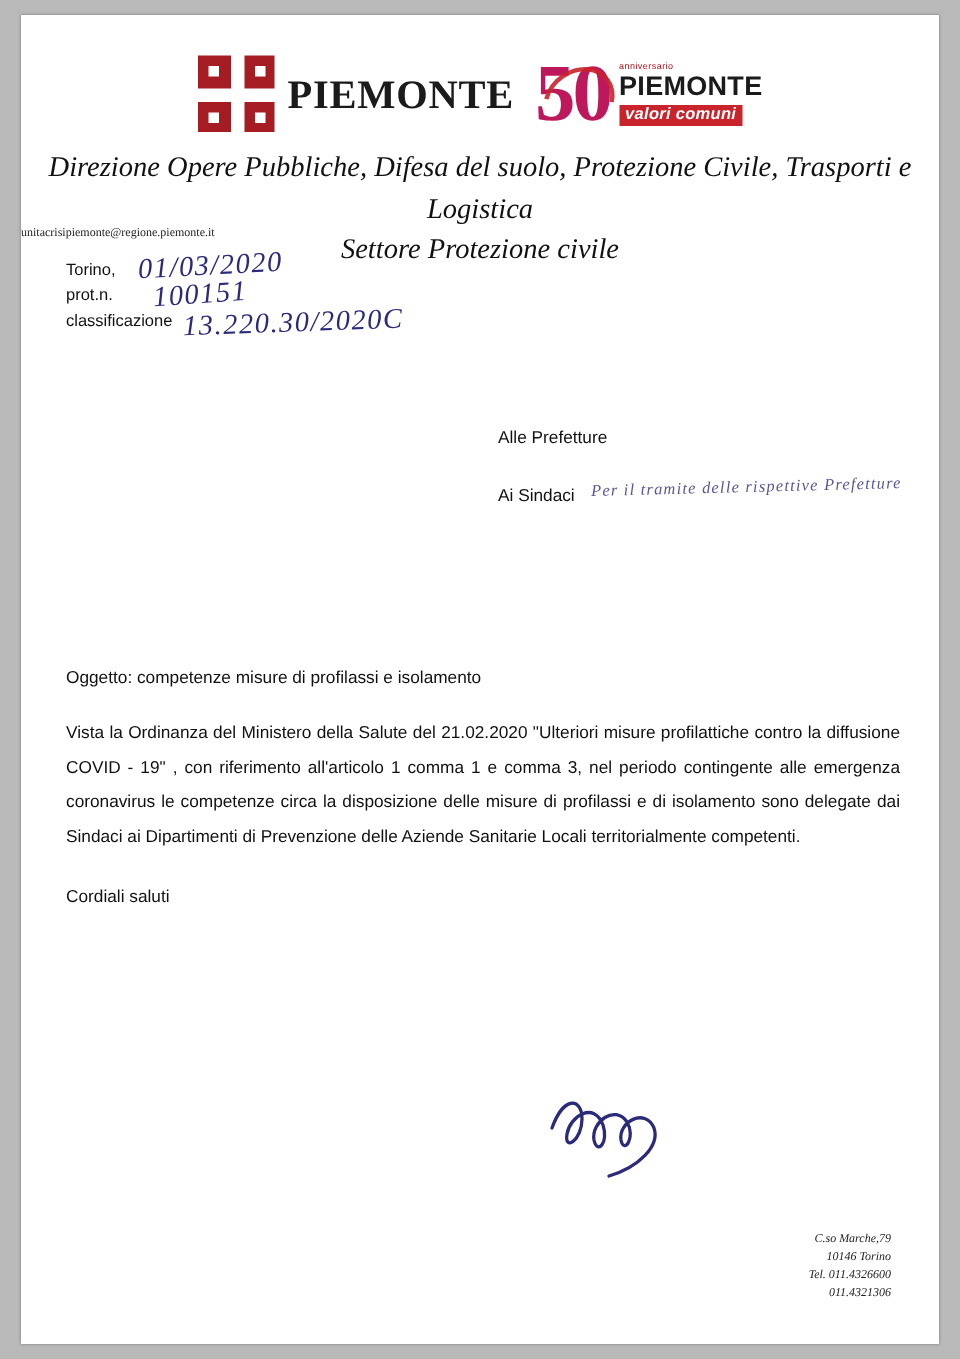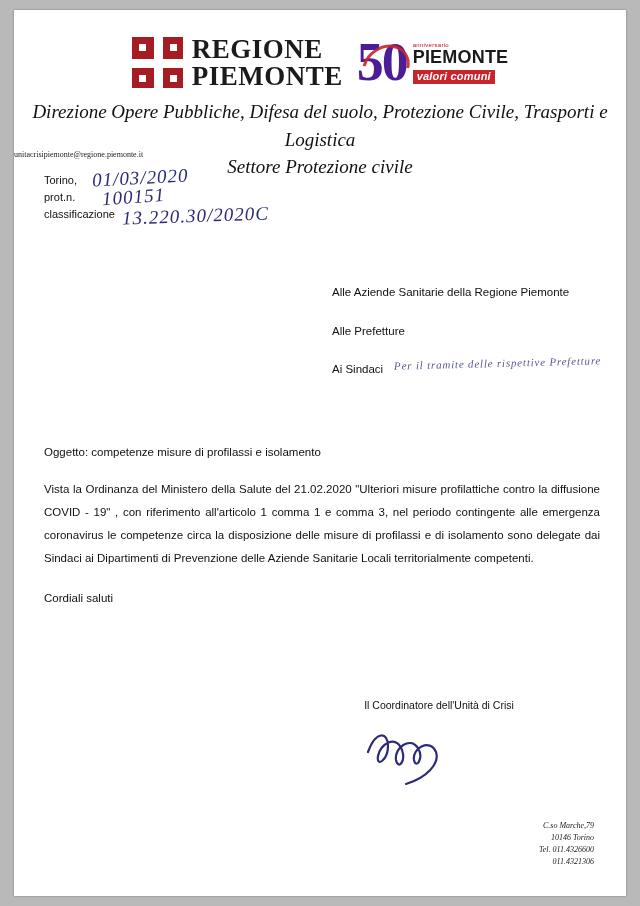--- a/index.html
+++ b/index.html
@@ -87,21 +87,21 @@
   .logo-50 {
     display: flex;
     align-items: center;
     margin-left: 14px;
     gap: 6px;
   }
   .fifty {
     font-family: "Liberation Serif", serif;
     font-size: 54px;
     font-weight: bold;
-    color: #4c1d95;
+    color: #be185d;
     line-height: 0.85;
     letter-spacing: -2px;
     position: relative;
   }
   .fifty .swoosh {
     position: absolute;
     left: 4px; top: 6px;
     width: 44px; height: 36px;
     border: 3px solid #c9242c;
     border-radius: 50%;
@@ -273,21 +273,20 @@
         <div class="cell c3"></div>
         <div class="cell c4"></div>
         <div class="cross-v"></div>
         <div class="cross-h"></div>
         <div class="dot" style="left:7px;  top:7px;"></div>
         <div class="dot" style="left:38px; top:7px;"></div>
         <div class="dot" style="left:7px;  top:38px;"></div>
         <div class="dot" style="left:38px; top:38px;"></div>
       </div>
       <div class="wordmark">
-        <div class="l1">REGIONE</div>
         <div class="l2">PIEMONTE</div>
       </div>
     </div>
     <div class="logo-50">
       <div class="fifty">50<span class="swoosh"></span></div>
       <div class="piemonte-block">
         <div class="tiny">anniversario</div>
         <div class="big">PIEMONTE</div>
         <div class="bar">valori comuni</div>
       </div>
@@ -310,36 +309,34 @@
       <span>prot.n.</span>
       <span class="hand hw2">100151</span>
     </div>
     <div class="row">
       <span>classificazione</span>
       <span class="hand hw3">13.220.30/2020C</span>
     </div>
   </div>
 
   <div class="recipients">
-    <div class="r">Alle Aziende Sanitarie della Regione Piemonte</div>
     <div class="r">Alle Prefetture</div>
     <div class="r">
       <span>Ai Sindaci</span>
       <span class="hw-note">Per il tramite delle rispettive Prefetture</span>
     </div>
   </div>
 
   <div class="subject">Oggetto: competenze misure di profilassi e isolamento</div>
 
   <div class="body">Vista la  Ordinanza del Ministero  della Salute del 21.02.2020 "Ulteriori misure profilattiche contro la diffusione COVID - 19" , con riferimento  all'articolo 1 comma 1 e comma 3, nel periodo contingente alle emergenza  coronavirus le competenze circa la disposizione delle misure di profilassi e di isolamento sono delegate dai Sindaci ai Dipartimenti di Prevenzione delle Aziende Sanitarie Locali territorialmente competenti.</div>
 
   <div class="regards">Cordiali saluti</div>
 
   <div class="signature">
-    <div>Il Coordinatore dell'Unità di Crisi</div>
   </div>
   <svg class="sig-mark" viewBox="0 0 110 60">
     <path d="M6,26 C14,4 26,6 26,20 C26,34 14,42 16,30 C18,18 34,8 40,24 C44,36 36,44 34,34 C32,22 48,10 56,22 C62,32 54,44 52,34 C50,22 68,12 74,26 C78,38 64,52 44,58" fill="none" stroke="#2b2b7a" stroke-width="2.2" stroke-linecap="round"></path>
   </svg>
 
   <div class="footer">
     <div>C.so Marche,79</div>
     <div>10146 Torino</div>
     <div>Tel. 011.4326600</div>
     <div>011.4321306</div>

